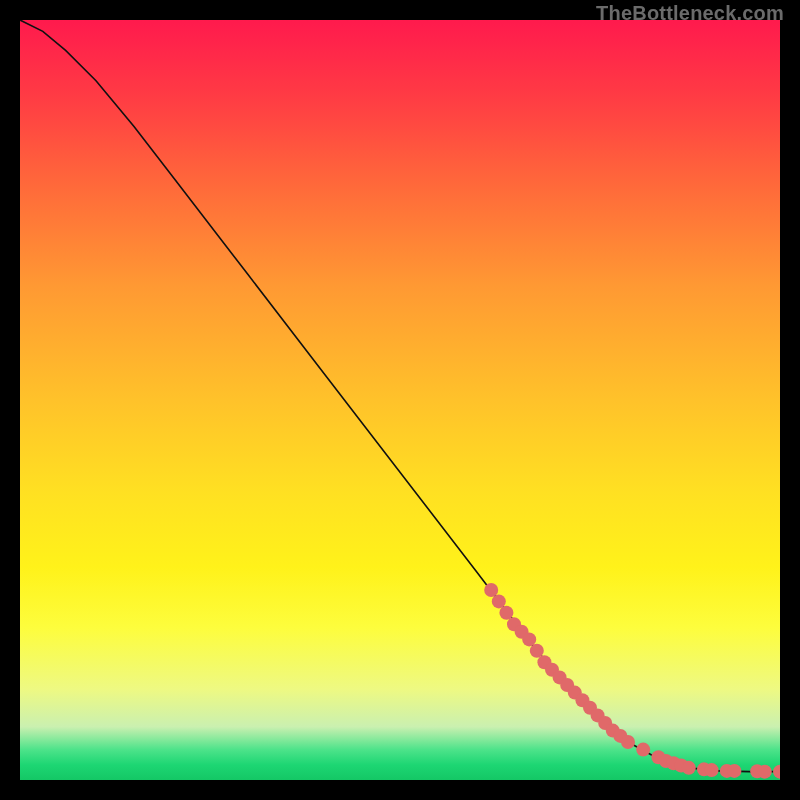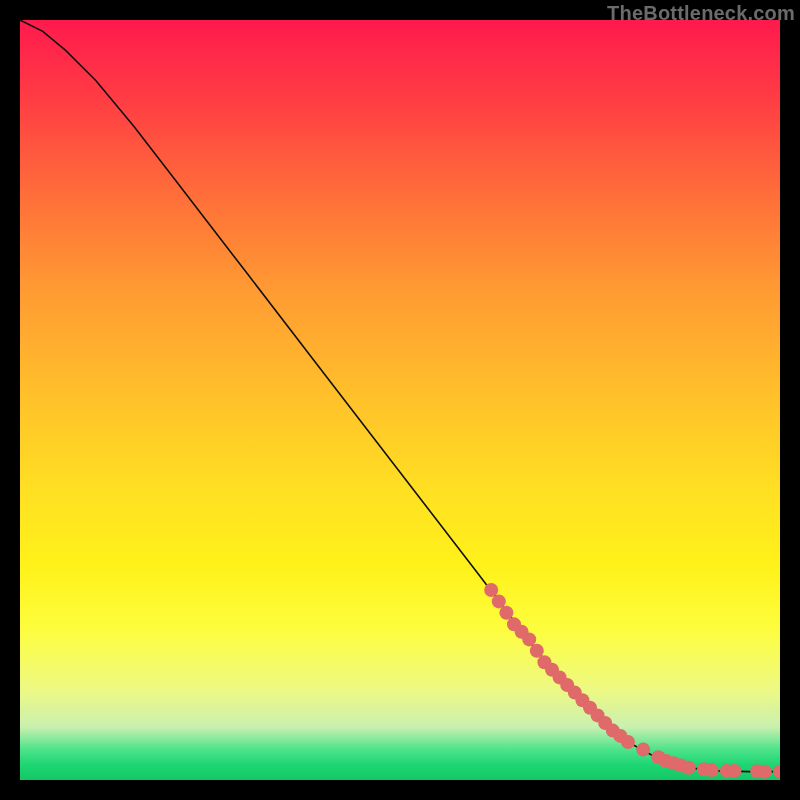--- a/index.html
+++ b/index.html
@@ -33,21 +33,21 @@
     );
   }
   .layer {
     position: absolute;
     left: 0; top: 0; width: 760px; height: 760px;
     pointer-events: none;
   }
   .watermark {
     position: absolute;
     top: 2px;
-    right: 5px;
+    right: 16px;
     font-family: Arial, Helvetica, sans-serif;
     font-size: 20px;
     font-weight: 600;
     color: #6b6b6b;
     letter-spacing: 0.2px;
   }
 </style>
 </head>
 <body>
 

